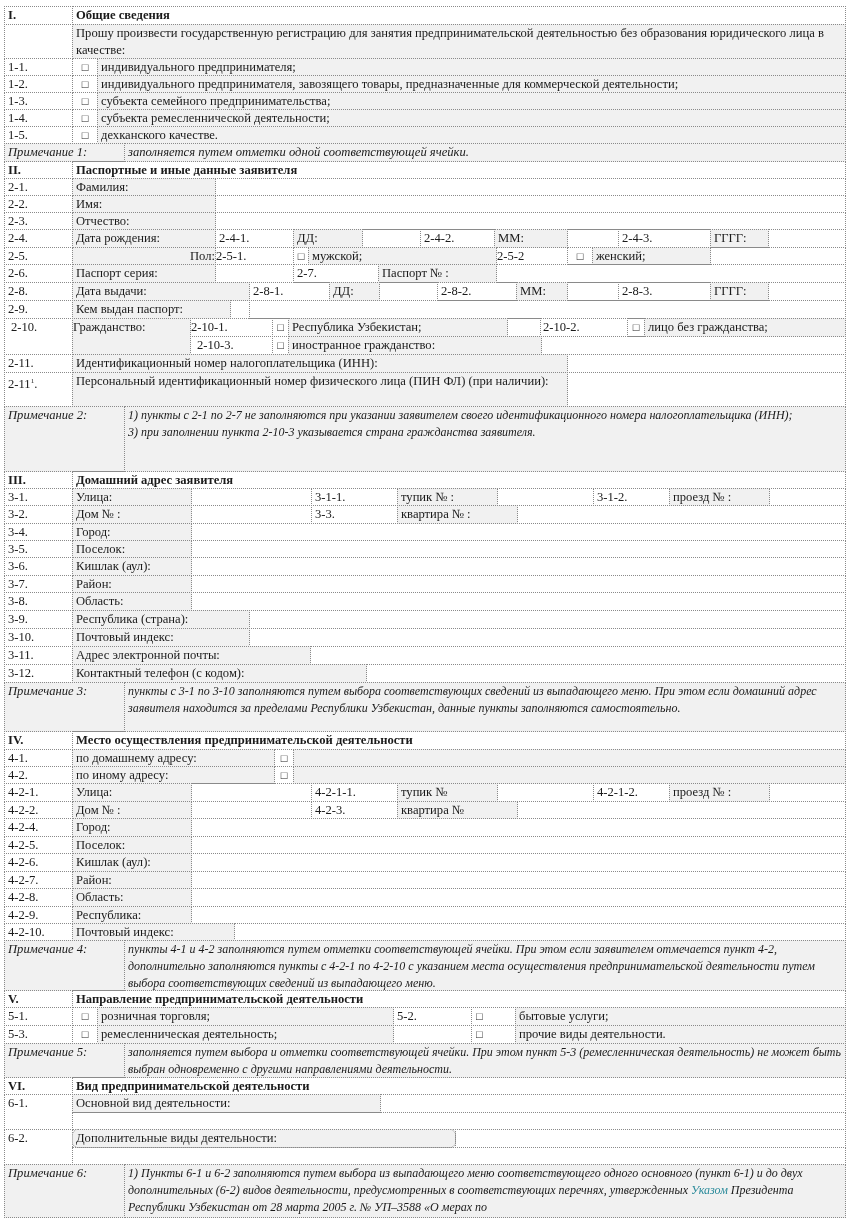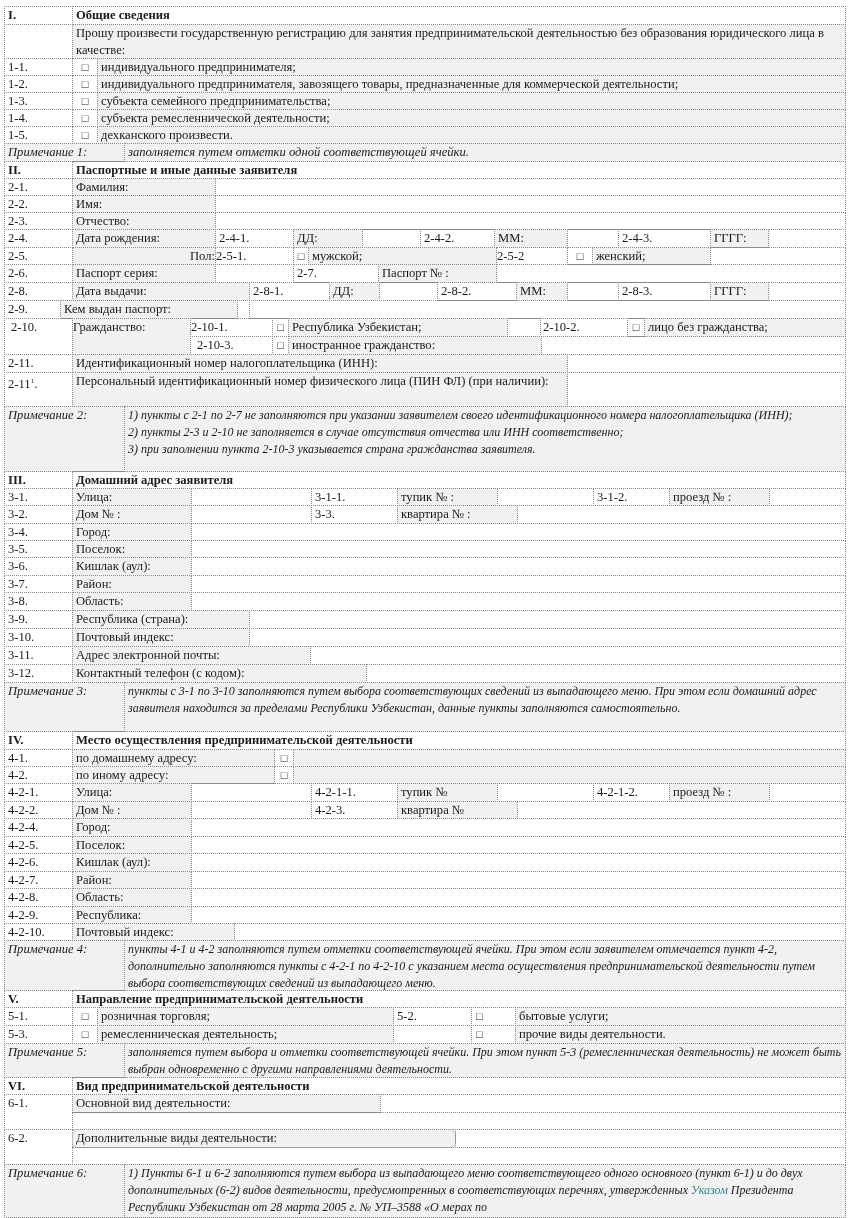--- a/index.html
+++ b/index.html
@@ -34,21 +34,21 @@
 <div class="c" style="left:4px;top:92px;width:69px;height:18px;">1-3.</div>
 <div class="c cb" style="left:72px;top:92px;width:26px;height:18px;">□</div>
 <div class="c g" style="left:97px;top:92px;width:749px;height:18px;">субъекта семейного предпринимательства;</div>
 
 <div class="c" style="left:4px;top:109px;width:69px;height:18px;">1-4.</div>
 <div class="c cb" style="left:72px;top:109px;width:26px;height:18px;">□</div>
 <div class="c g" style="left:97px;top:109px;width:749px;height:18px;">субъекта ремесленнической деятельности;</div>
 
 <div class="c" style="left:4px;top:126px;width:69px;height:18px;">1-5.</div>
 <div class="c cb" style="left:72px;top:126px;width:26px;height:18px;">□</div>
-<div class="c g" style="left:97px;top:126px;width:749px;height:18px;">дехканского произвести.</div>
+<div class="c g" style="left:97px;top:126px;width:749px;height:18px;">дехканского качестве.</div>
 
 <div class="c g i" style="left:4px;top:143px;width:121px;height:19px;">Примечание 1:</div>
 <div class="c g i" style="left:124px;top:143px;width:722px;height:19px;">заполняется путем отметки одной соответствующей ячейки.</div>
 
 <div class="c b" style="left:4px;top:161px;width:69px;height:18px;">II.</div>
 <div class="c b" style="left:72px;top:161px;width:774px;height:18px;">Паспортные и иные данные заявителя</div>
 
 <div class="c" style="left:4px;top:178px;width:69px;height:18px;">2-1.</div>
 <div class="c g" style="left:72px;top:178px;width:144px;height:18px;">Фамилия:</div>
 <div class="c" style="left:215px;top:178px;width:631px;height:18px;"></div>
@@ -96,21 +96,21 @@
 <div class="c g" style="left:329px;top:282px;width:51px;height:19px;">ДД:</div>
 <div class="c" style="left:379px;top:282px;width:59px;height:19px;"></div>
 <div class="c" style="left:437px;top:282px;width:80px;height:19px;">2-8-2.</div>
 <div class="c g" style="left:516px;top:282px;width:52px;height:19px;">ММ:</div>
 <div class="c" style="left:567px;top:282px;width:52px;height:19px;"></div>
 <div class="c" style="left:618px;top:282px;width:93px;height:19px;">2-8-3.</div>
 <div class="c g" style="left:710px;top:282px;width:59px;height:19px;">ГГГГ:</div>
 <div class="c" style="left:768px;top:282px;width:78px;height:19px;"></div>
 
 <div class="c" style="left:4px;top:300px;width:69px;height:19px;">2-9.</div>
-<div class="c g" style="left:60px;top:300px;width:178px;height:19px;">Кем выдан паспорт:</div>
+<div class="c g" style="left:72px;top:300px;width:159px;height:19px;">Кем выдан паспорт:</div>
 <div class="c" style="left:249px;top:300px;width:597px;height:19px;"></div>
 
 <div class="c" style="left:4px;top:318px;width:69px;height:37px;padding-left:6px;">2-10.</div>
 <div class="c g" style="left:72px;top:318px;width:119px;height:37px;padding-left:0;">Гражданство:</div>
 <div class="c" style="left:190px;top:318px;width:83px;height:19px;padding-left:0;">2-10-1.</div>
 <div class="c cb" style="left:272px;top:318px;width:17px;height:19px;">□</div>
 <div class="c g" style="left:288px;top:318px;width:220px;height:19px;">Республика Узбекистан;</div>
 <div class="c" style="left:507px;top:318px;width:34px;height:19px;"></div>
 <div class="c" style="left:540px;top:318px;width:88px;height:19px;padding-left:2px;">2-10-2.</div>
 <div class="c cb" style="left:627px;top:318px;width:18px;height:19px;">□</div>
@@ -124,21 +124,20 @@
 <div class="c g" style="left:72px;top:354px;width:496px;height:19px;">Идентификационный номер налогоплательщика (ИНН):</div>
 <div class="c" style="left:567px;top:354px;width:279px;height:19px;"></div>
 
 <div class="c" style="left:4px;top:372px;width:69px;height:35px;"><span>2-11</span><sup>1</sup><span>.</span></div>
 <div class="c g w" style="left:72px;top:372px;width:496px;height:35px;">Персональный идентификационный номер физического лица (ПИН ФЛ) (при наличии):</div>
 <div class="c" style="left:567px;top:372px;width:279px;height:35px;"></div>
 
 <div class="c g i" style="left:4px;top:406px;width:121px;height:66px;">Примечание 2:</div>
 <div class="c g i w" style="left:124px;top:406px;width:722px;height:66px;font-size:12px;">
   <div>1) пункты с 2-1 по 2-7 не заполняются при указании заявителем своего идентификационного номера налогоплательщика (ИНН);</div>
-  <div>2) пункты 2-3 и 2-10 не заполняется в случае отсутствия отчества или ИНН соответственно;</div>
   <div>3) при заполнении пункта 2-10-3 указывается страна гражданства заявителя.</div>
 </div>
 
 <div class="c b" style="left:4px;top:471px;width:69px;height:18px;">III.</div>
 <div class="c b" style="left:72px;top:471px;width:774px;height:18px;">Домашний адрес заявителя</div>
 
 <div class="c" style="left:4px;top:488px;width:69px;height:18px;">3-1.</div>
 <div class="c g" style="left:72px;top:488px;width:120px;height:18px;">Улица:</div>
 <div class="c" style="left:191px;top:488px;width:121px;height:18px;"></div>
 <div class="c" style="left:311px;top:488px;width:87px;height:18px;">3-1-1.</div>

